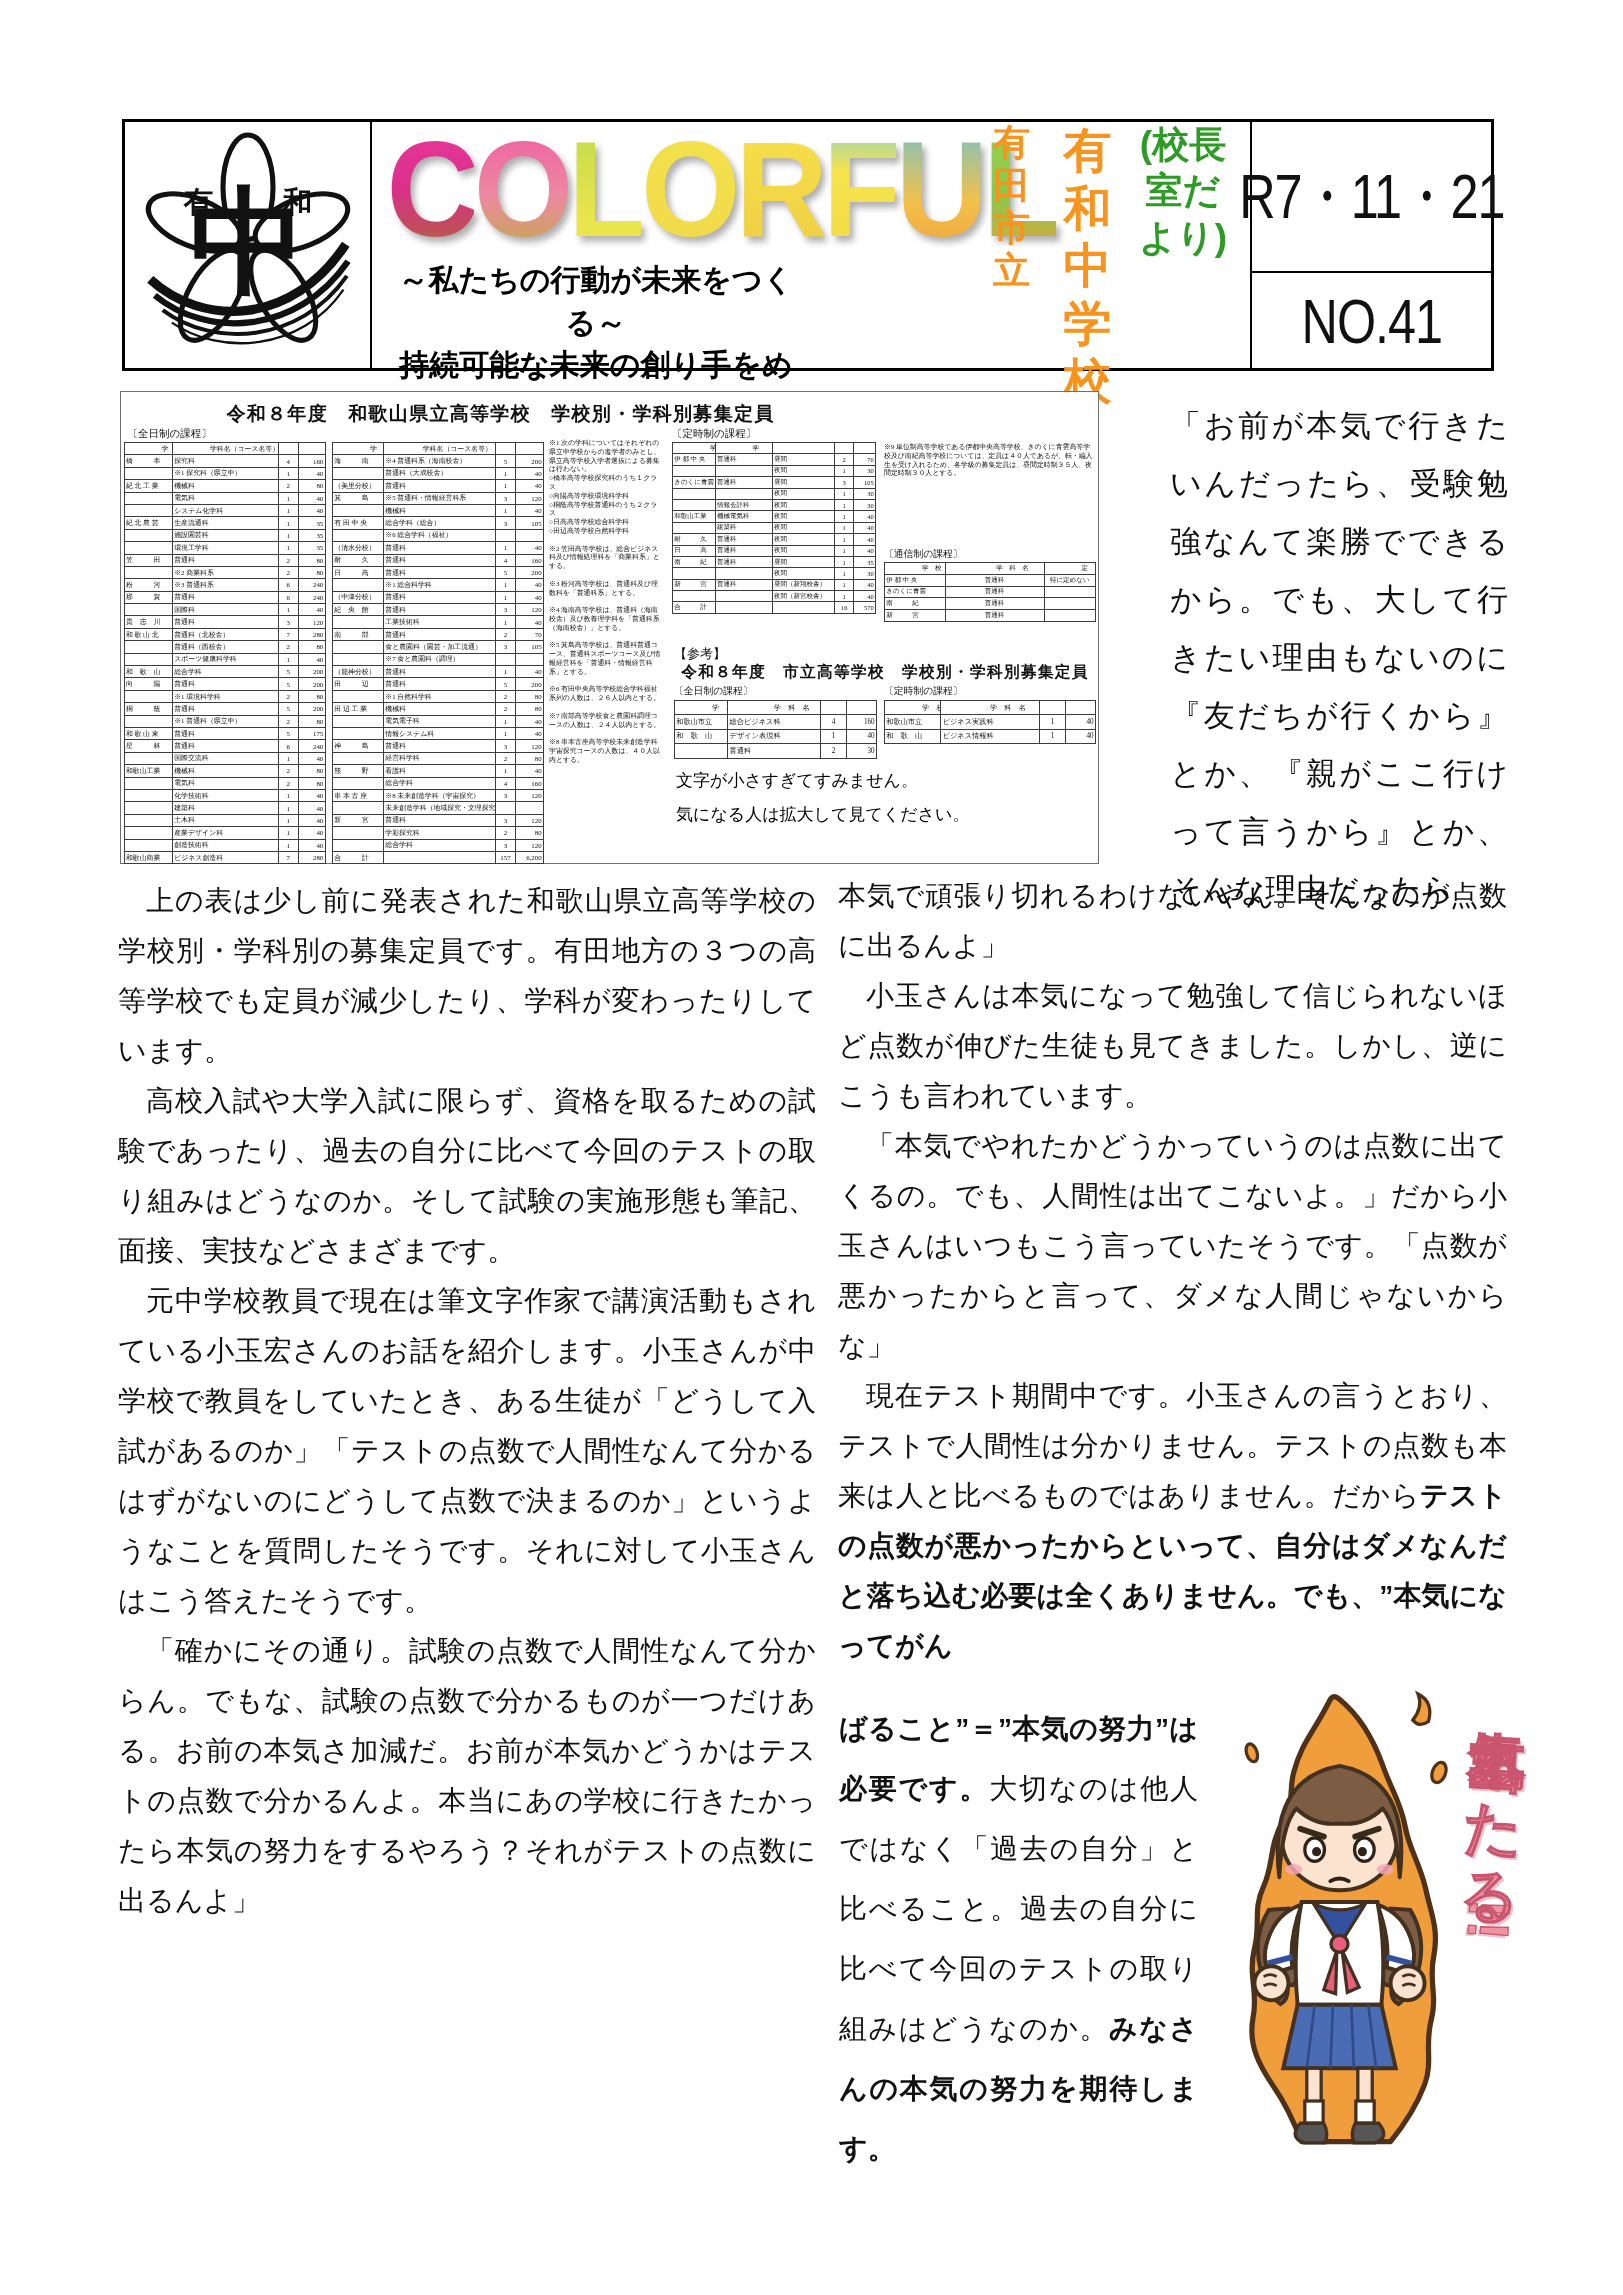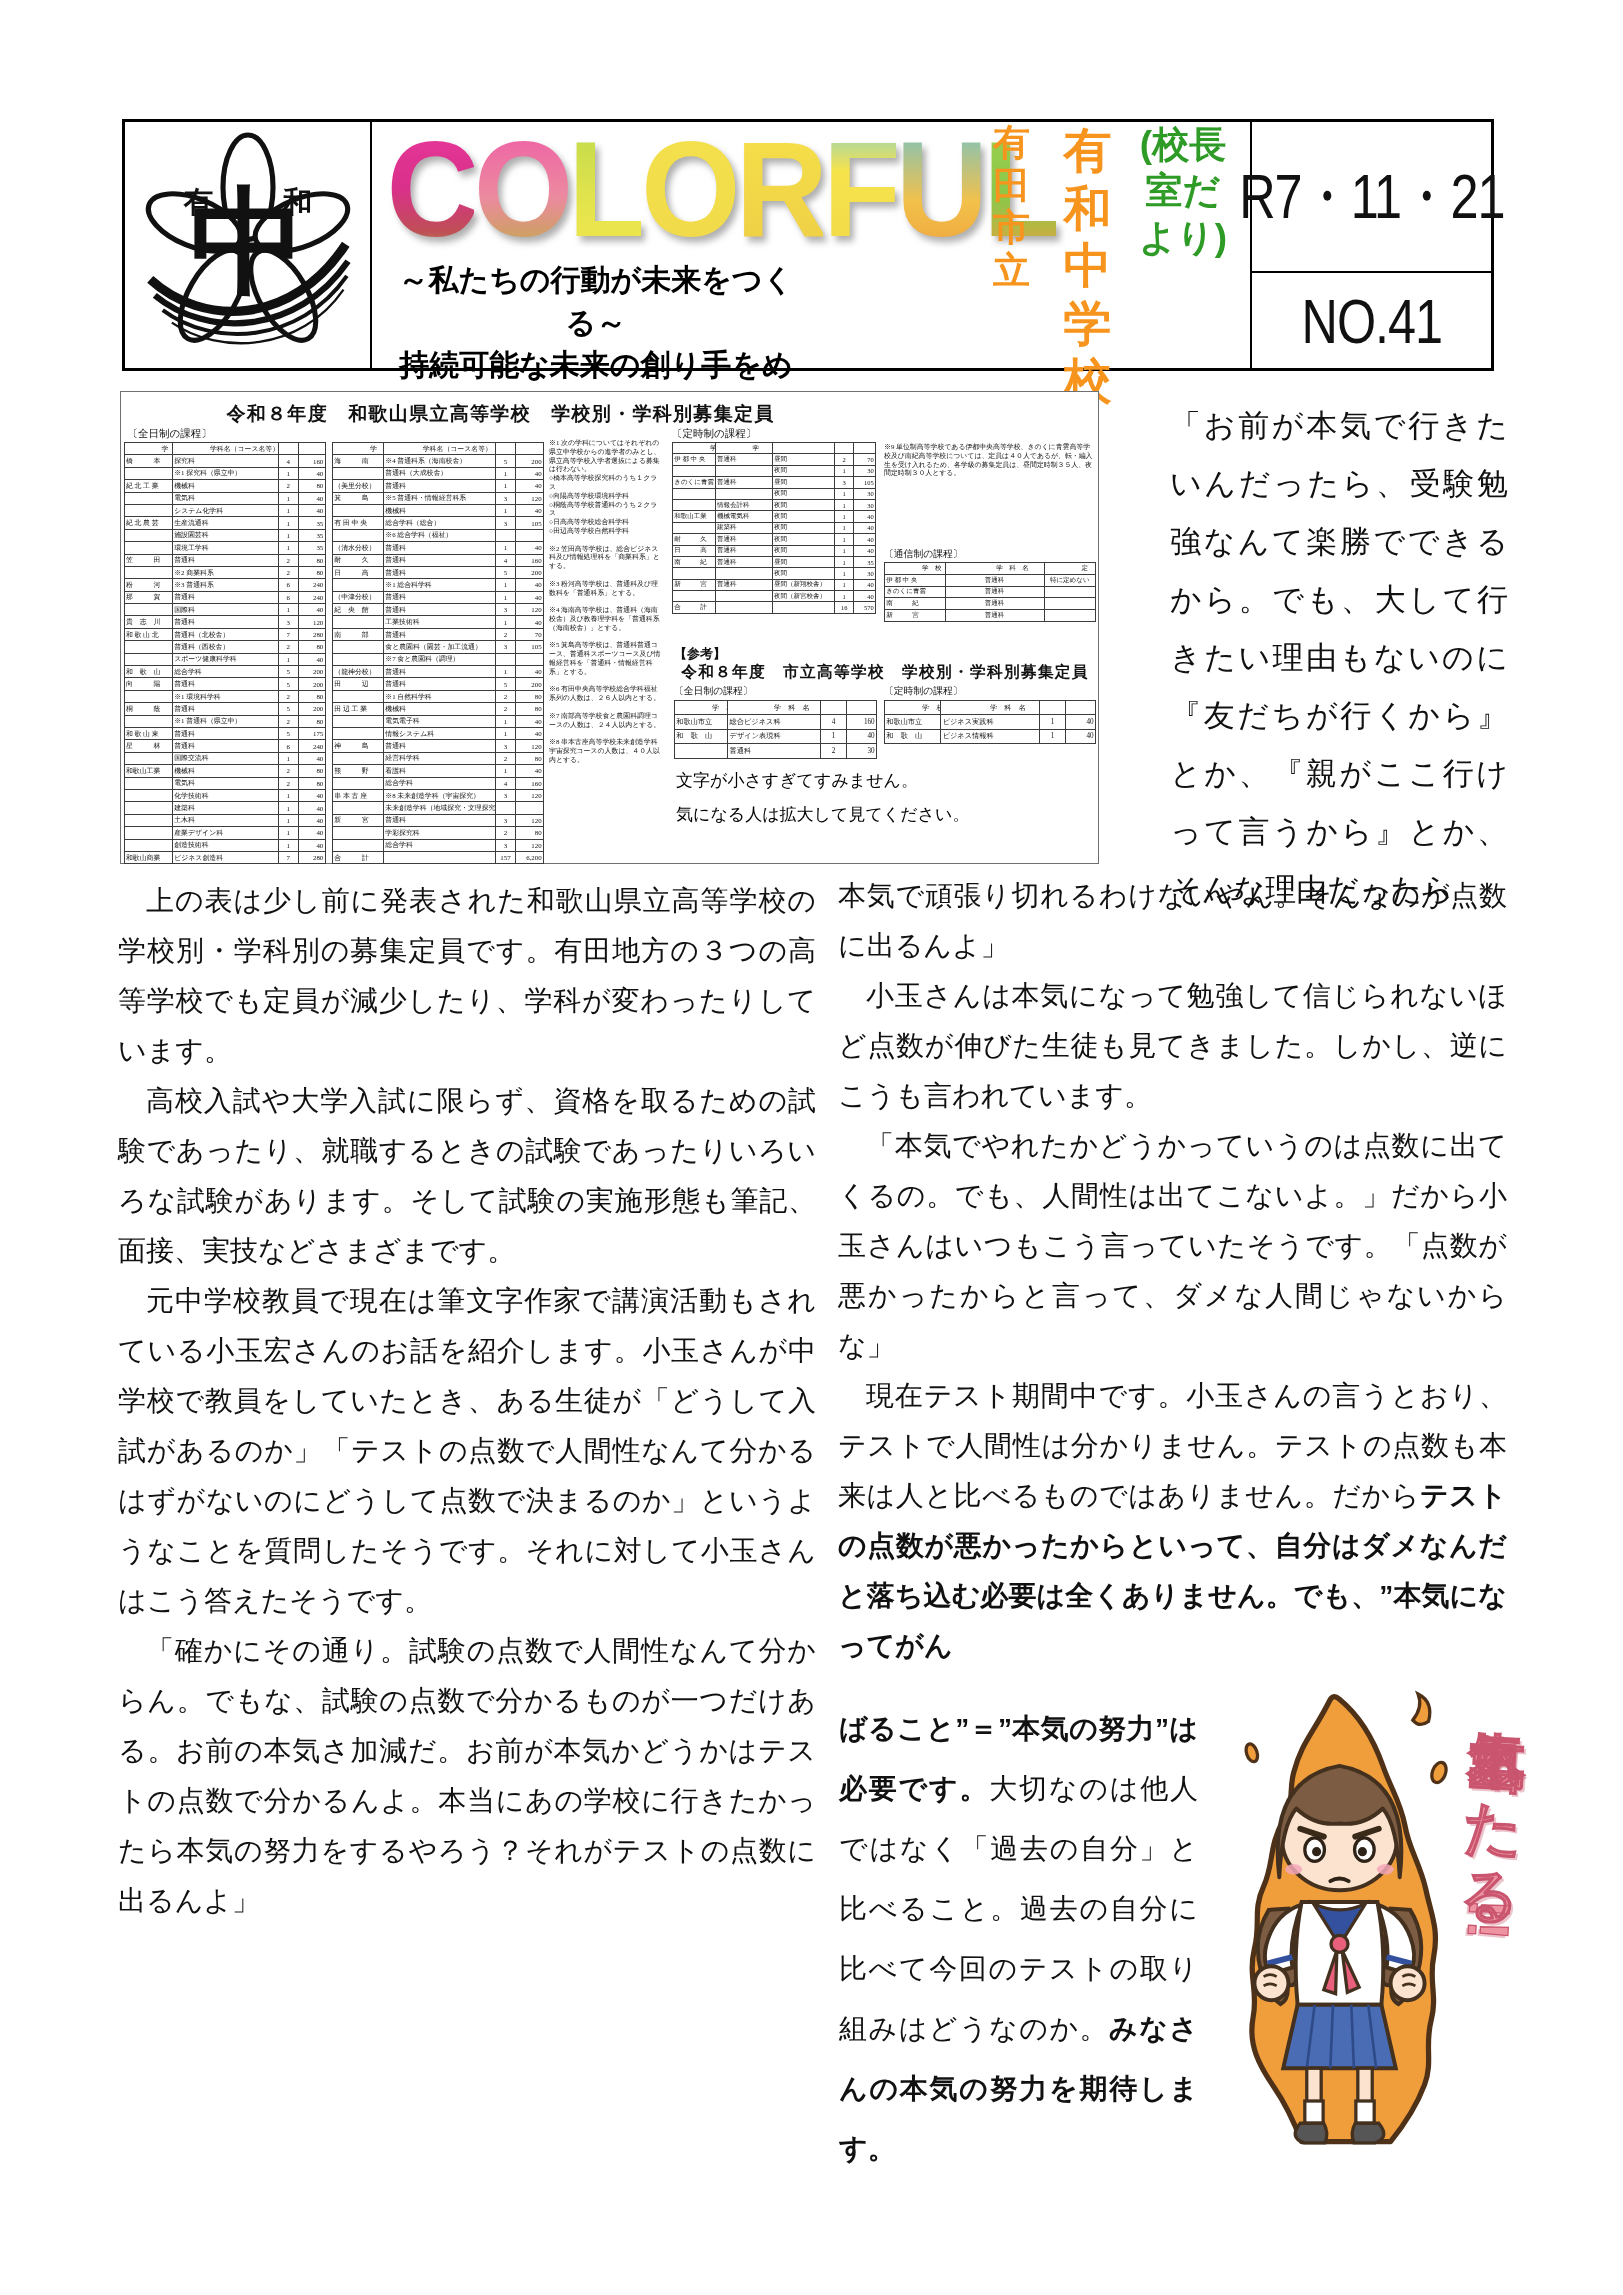--- a/index.html
+++ b/index.html
@@ -747,21 +747,21 @@
             </tr>
             <tr>
               <td>新　　　宮</td>
               <td>普通科</td>
               <td></td>
             </tr>
           </tbody>
         </table>
       </div>
 
-    <div class="abs" style="left:553px;top:253px;font-size:13px;font-weight:bold;text-align:center;">【参考】</div>
+    <div class="abs" style="left:553px;top:253px;font-size:13px;font-weight:normal;text-align:center;">【参考】</div>
     <div class="abs fig-title" style="left:553px;top:270px;width:422px;font-size:15.7px;">令和８年度　市立高等学校　学校別・学科別募集定員</div>
     <div class="abs fig-label-sm" style="left:553px;top:293px;">〔全日制の課程〕</div>
     <div class="abs fig-label-sm" style="left:763px;top:293px;">〔定時制の課程〕</div>
     <div class="abs" style="left:553px;top:308px;width:203px;">
         <table class="tbl t-muni">
           <colgroup>
             <col style="width: 52px;">
             <col style="width: 90px;">
             <col style="width: 26px;">
             <col style="width: 29px;">
@@ -832,21 +832,21 @@
     <div class="abs apology" style="left:555px;top:372px;width:419px;">
         <div>文字が小さすぎてすみません。</div>
         <div>気になる人は拡大して見てください。</div>
       </div>
   </div>
 
   <div id="quote-opening" class="abs g">「お前が本気で行きたいんだったら、受験勉強なんて楽勝でできるから。でも、大して行きたい理由もないのに『友だちが行くから』とか、『親がここ行けって言うから』とか、そんな理由だったら</div>
 
   <div id="left-col" class="abs body-col">
     <p class="indent"><span class="m">上の表は少し前に発表された和歌山県立高等学校の学校別・学科別の募集定員です。有田地方の３つの高等学校でも定員が減少したり、学科が変わったりしています。</span></p>
-    <p class="indent"><span class="m">高校入試や大学入試に限らず、資格を取るための試験であったり、就職するときの試験であったりいろいろな試験があります。そして試験の実施形態も筆記、面接、実技などさまざまです。</span></p>
+    <p class="indent"><span class="m">高校入試や大学入試に限らず、資格を取るための試験であったり、過去の自分に比べて今回のテストの取り組みはどうなのか。そして試験の実施形態も筆記、面接、実技などさまざまです。</span></p>
     <p class="indent"><span class="m">元中学校教員で現在は筆文字作家で講演活動もされている小玉宏さんのお話を紹介します。小玉さんが中学校で教員をしていたとき、ある生徒が「どうして入試があるのか」「テストの点数で人間性なんて分かるはずがないのにどうして点数で決まるのか」というようなことを質問したそうです。それに対して小玉さんはこう答えたそうです。</span></p>
     <p class="indent"><span class="g">「確かにその通り。試験の点数で人間性なんて分からん。でもな、試験の点数で分かるものが一つだけある。お前の本気さ加減だ。お前が本気かどうかはテストの点数で分かるんよ。本当にあの学校に行きたかったら本気の努力をするやろう？それがテストの点数に出るんよ」</span></p>
   </div>
 
   <div id="right-col" class="abs body-col">
     <p><span class="g">本気で頑張り切れるわけないやん。そんなのが点数に出るんよ」</span></p>
     <p class="indent"><span class="m">小玉さんは本気になって勉強して信じられないほど点数が伸びた生徒も見てきました。しかし、逆にこうも言われています。</span></p>
     <p class="indent"><span class="g">「本気でやれたかどうかっていうのは点数に出てくるの。でも、人間性は出てこないよ。」</span><span class="m">だから小玉さんはいつもこう言っていたそうです。</span><span class="g">「点数が悪かったからと言って、ダメな人間じゃないからな」</span></p>
     <p class="indent"><span class="m">現在テスト期間中です。小玉さんの言うとおり、テストで人間性は分かりません。テストの点数も本来は人と比べるものではありません。だから</span><span class="gb">テストの点数が悪かったからといって、自分はダメなんだと落ち込む必要は全くありません。でも、”本気になってがん</span></p>
   </div>

